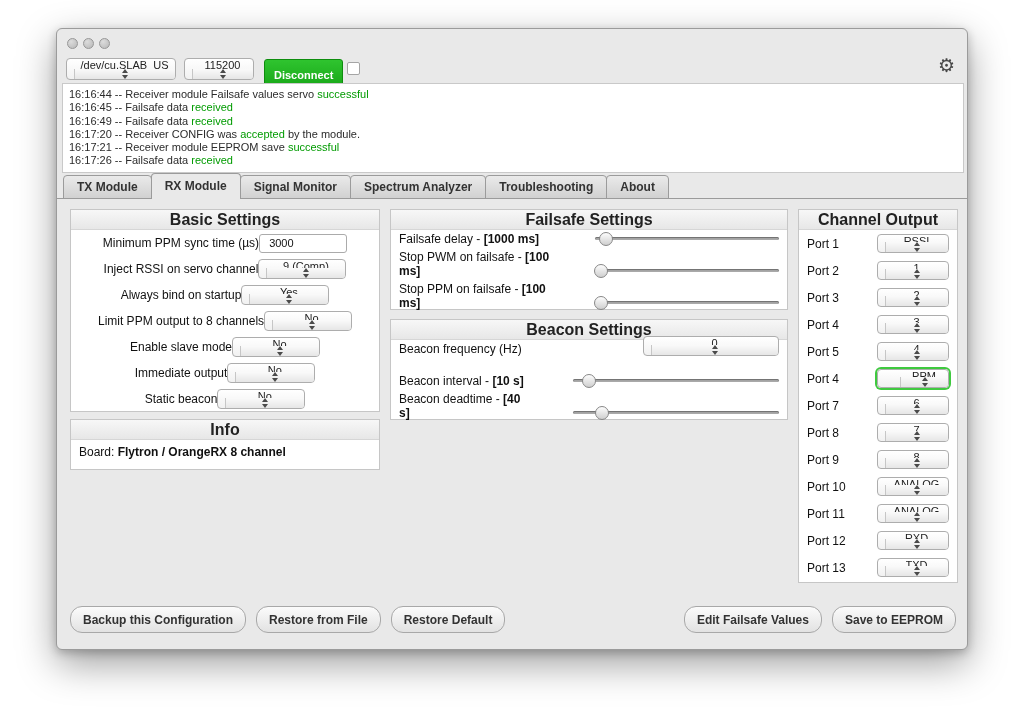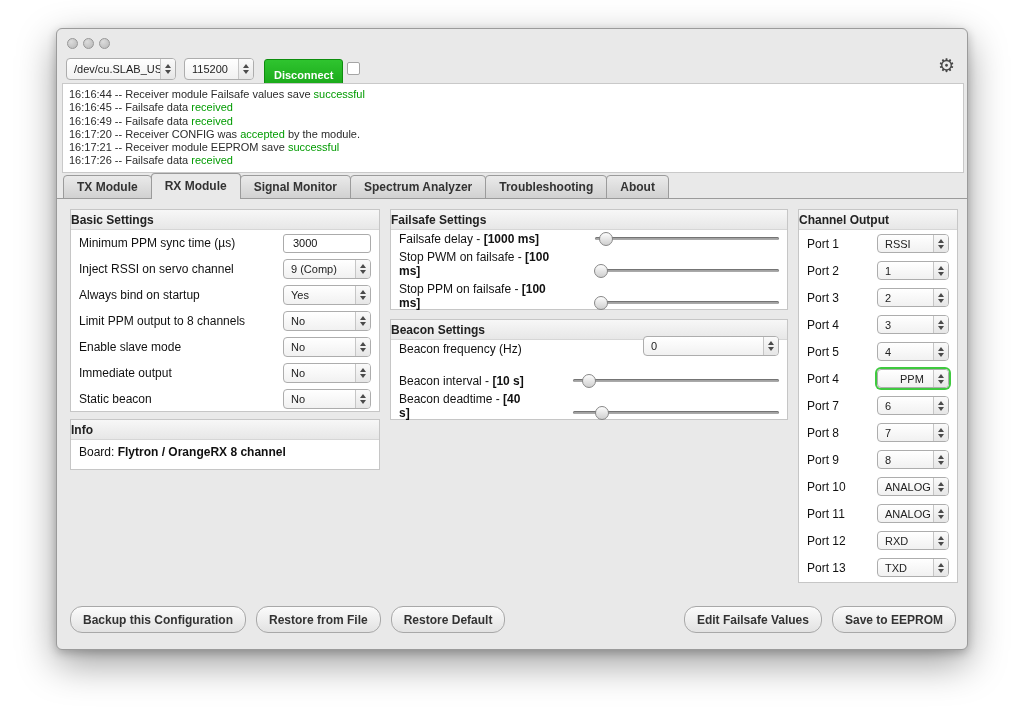--- a/index.html
+++ b/index.html
@@ -14,21 +14,21 @@
   }
   .dots { position: absolute; left: 10px; top: 9px; display: flex; gap: 5px; }
   .dot { width: 11px; height: 11px; border-radius: 50%;
     background: radial-gradient(circle at 35% 30%, #dcdcdc, #b7b7b7);
     border: 1px solid #979797; }
 
   
   .combo {
     display: flex; align-items: center; justify-content: space-between;
     background: linear-gradient(#ffffff, #f1f1f1); border: 1px solid #adadad;
-    border-radius: 4px; font-size: 11px; color: #222; padding-left: 7px; height: 20px;
+    border-radius: 4px; font-size: 11px; color: #222; padding-left: 7px; height: 20px; flex-direction: column;
   }
   .cval { overflow: hidden; white-space: nowrap; }
   .stepper { display: flex; flex-direction: column; align-items: center; justify-content: center;
     gap: 2px; align-self: stretch; padding: 0 4px; border-left: 1px solid #c6c6c6;
     background: linear-gradient(#fafafa, #e6e6e6); border-radius: 0 3px 3px 0; flex: 0 0 auto; }
   .tu { width: 0; height: 0; border-left: 3px solid transparent; border-right: 3px solid transparent; border-bottom: 4px solid #4a4a4a; }
   .td { width: 0; height: 0; border-left: 3px solid transparent; border-right: 3px solid transparent; border-top: 4px solid #4a4a4a; }
   .port-combo { position: absolute; left: 9px; top: 29px; width: 110px; height: 22px; }
   .baud-combo { position: absolute; left: 127px; top: 29px; width: 70px; height: 22px; }
   .disconnect { position: absolute; left: 207px; top: 30px; height: 32px; padding: 0 9px;
@@ -52,29 +52,29 @@
   .tabline { position: absolute; left: 0; right: 0; bottom: 0; height: 1px; background: #9b9b9b; z-index: 0; }
   .tab { position: relative; z-index: 1; height: 24px; line-height: 22px; padding: 0 13px;
     font-size: 12px; font-weight: bold; color: #333;
     background: linear-gradient(#eaeaea, #d1d1d1); border: 1px solid #9b9b9b;
     border-radius: 4px 4px 0 0; margin-left: -1px; }
   .tab:first-child { margin-left: 0; }
   .tab.active { z-index: 2; height: 26px; line-height: 25px; background: #e9e9e9; border-bottom: none; }
 
   
   .panel { position: absolute; background: #fff; border: 1px solid #c6c6c6; }
-  .phead { height: 20px; line-height: 20px; text-align: left; font-size: 12px; font-weight: bold;
+  .phead { height: 20px; line-height: 20px; text-align: center; font-size: 16px; font-weight: bold;
     color: #222; background: linear-gradient(#f7f7f7, #e7e7e7); border-bottom: 1px solid #d6d6d6; }
   .panel.basic   { left: 13px;  top: 180px; width: 310px; height: 203px; }
   .panel.info    { left: 13px;  top: 390px; width: 310px; height: 51px; }
   .panel.failsafe{ left: 333px; top: 180px; width: 398px; height: 101px; }
   .panel.beacon  { left: 333px; top: 290px; width: 398px; height: 101px; }
   .panel.channel { left: 741px; top: 180px; width: 160px; height: 374px; }
 
-  .brow { height: 26px; display: flex; align-items: center; justify-content: space-between;
+  .brow { height: 26px; display: flex; align-items: center; justify-content: center;
     padding: 0 8px; font-size: 12px; color: #111; }
   .txt { width: 88px; height: 19px; border: 1px solid #ababab; border-radius: 3px;
     font-size: 11px; padding: 0 9px; font-family: inherit; color: #111; background: #fff; }
   .w88 { width: 88px; flex: 0 0 88px; }
   .irow { padding: 4px 8px 0; font-size: 12px; color: #111; line-height: 17px; }
   .frow { height: 26px; display: flex; align-items: flex-end; justify-content: space-between;
     padding: 16px 8px; font-size: 12px; color: #111; gap: 44px; }
   .slider { position: relative; height: 14px; flex: 0 0 auto; }
   .sl184 { width: 184px; } .sl206 { width: 206px; }
   .track { position: absolute; left: 0; right: 0; top: 5px; height: 3px; background: #a9a9a9;
@@ -120,21 +120,21 @@
     <span class="stepper">
         <i class="tu"></i>
         <i class="td"></i>
       </span>
   </div>
   <button class="disconnect">Disconnect</button>
   <span class="checkbox"></span>
   <span class="gear">⚙</span>
 
   <div class="log">
-    <div class="log-line"><span>16:16:44 -- Receiver module Failsafe values save </span><span class="hl">successful</span><span></span></div>
+    <div class="log-line"><span>16:16:44 -- Receiver module Failsafe values servo </span><span class="hl">successful</span><span></span></div>
     <div class="log-line"><span>16:16:45 -- Failsafe data </span><span class="hl">received</span><span></span></div>
     <div class="log-line"><span>16:16:49 -- Failsafe data </span><span class="hl">received</span><span></span></div>
     <div class="log-line"><span>16:17:20 -- Receiver CONFIG was </span><span class="hl">accepted</span><span> by the module.</span></div>
     <div class="log-line"><span>16:17:21 -- Receiver module EEPROM save </span><span class="hl">successful</span><span></span></div>
     <div class="log-line"><span>16:17:26 -- Failsafe data </span><span class="hl">received</span><span></span></div>
   </div>
 
   <div class="tabbar">
     <div class="tabline"></div>
     <div class="tab">TX Module</div>

